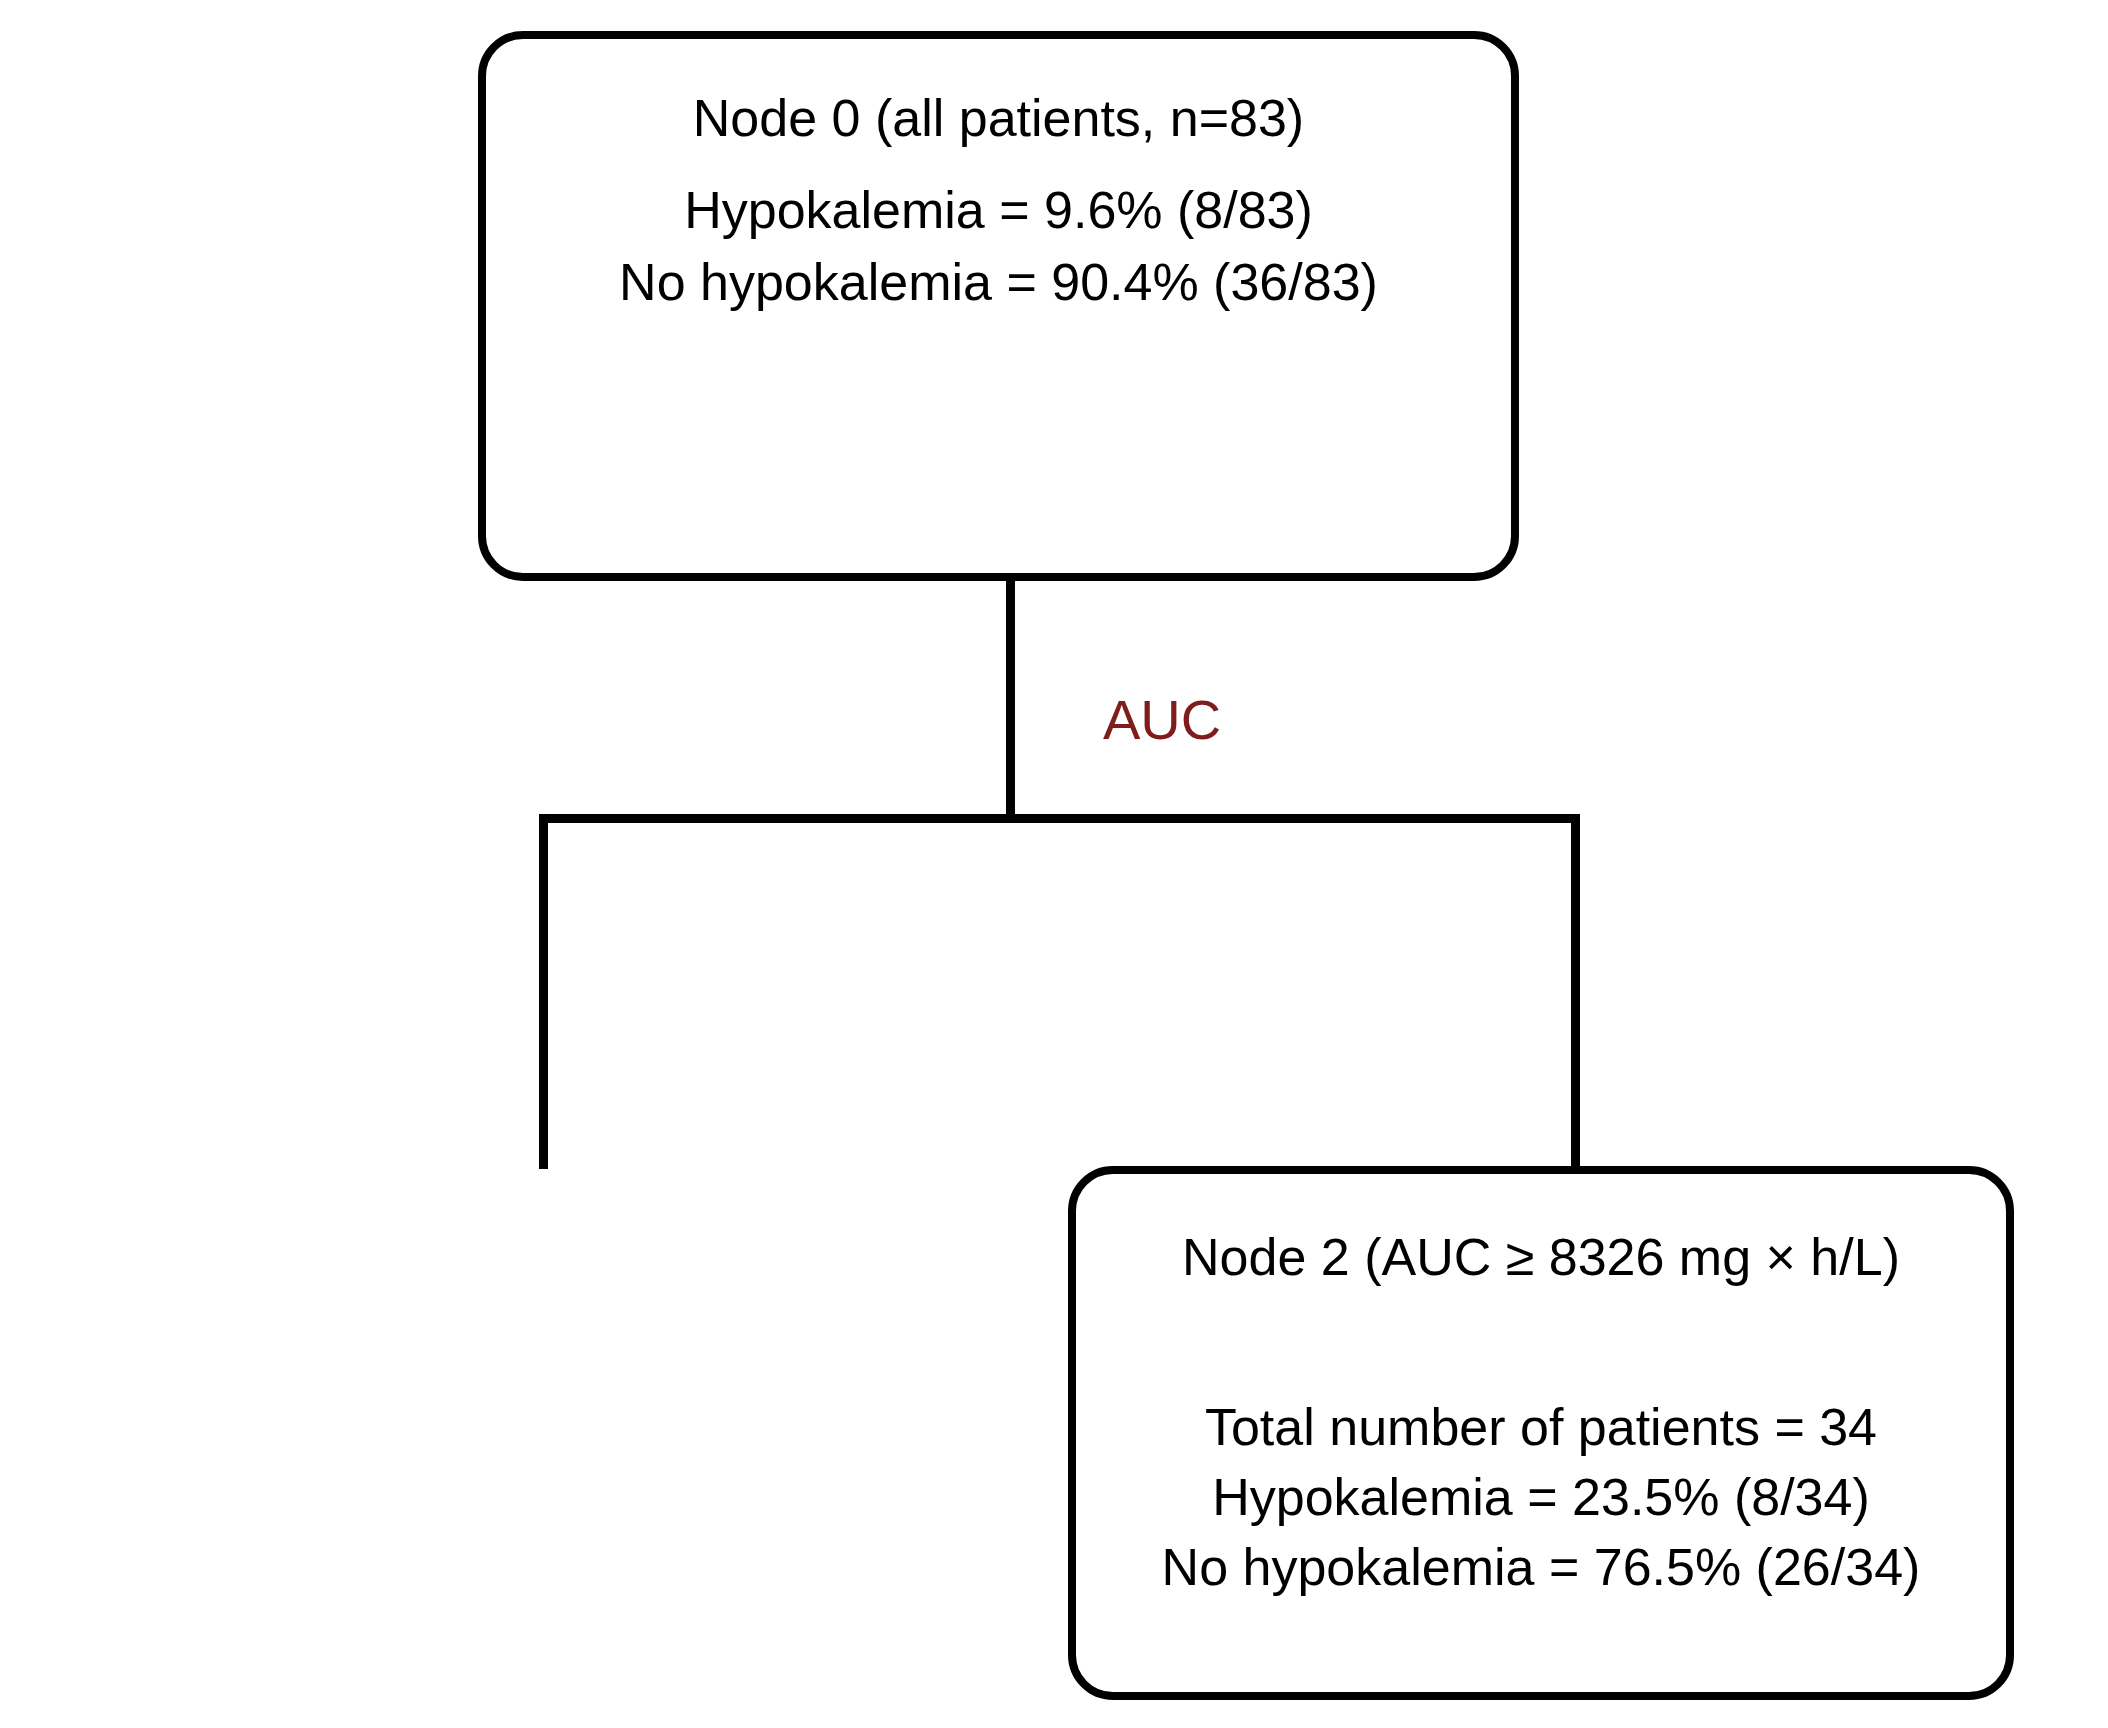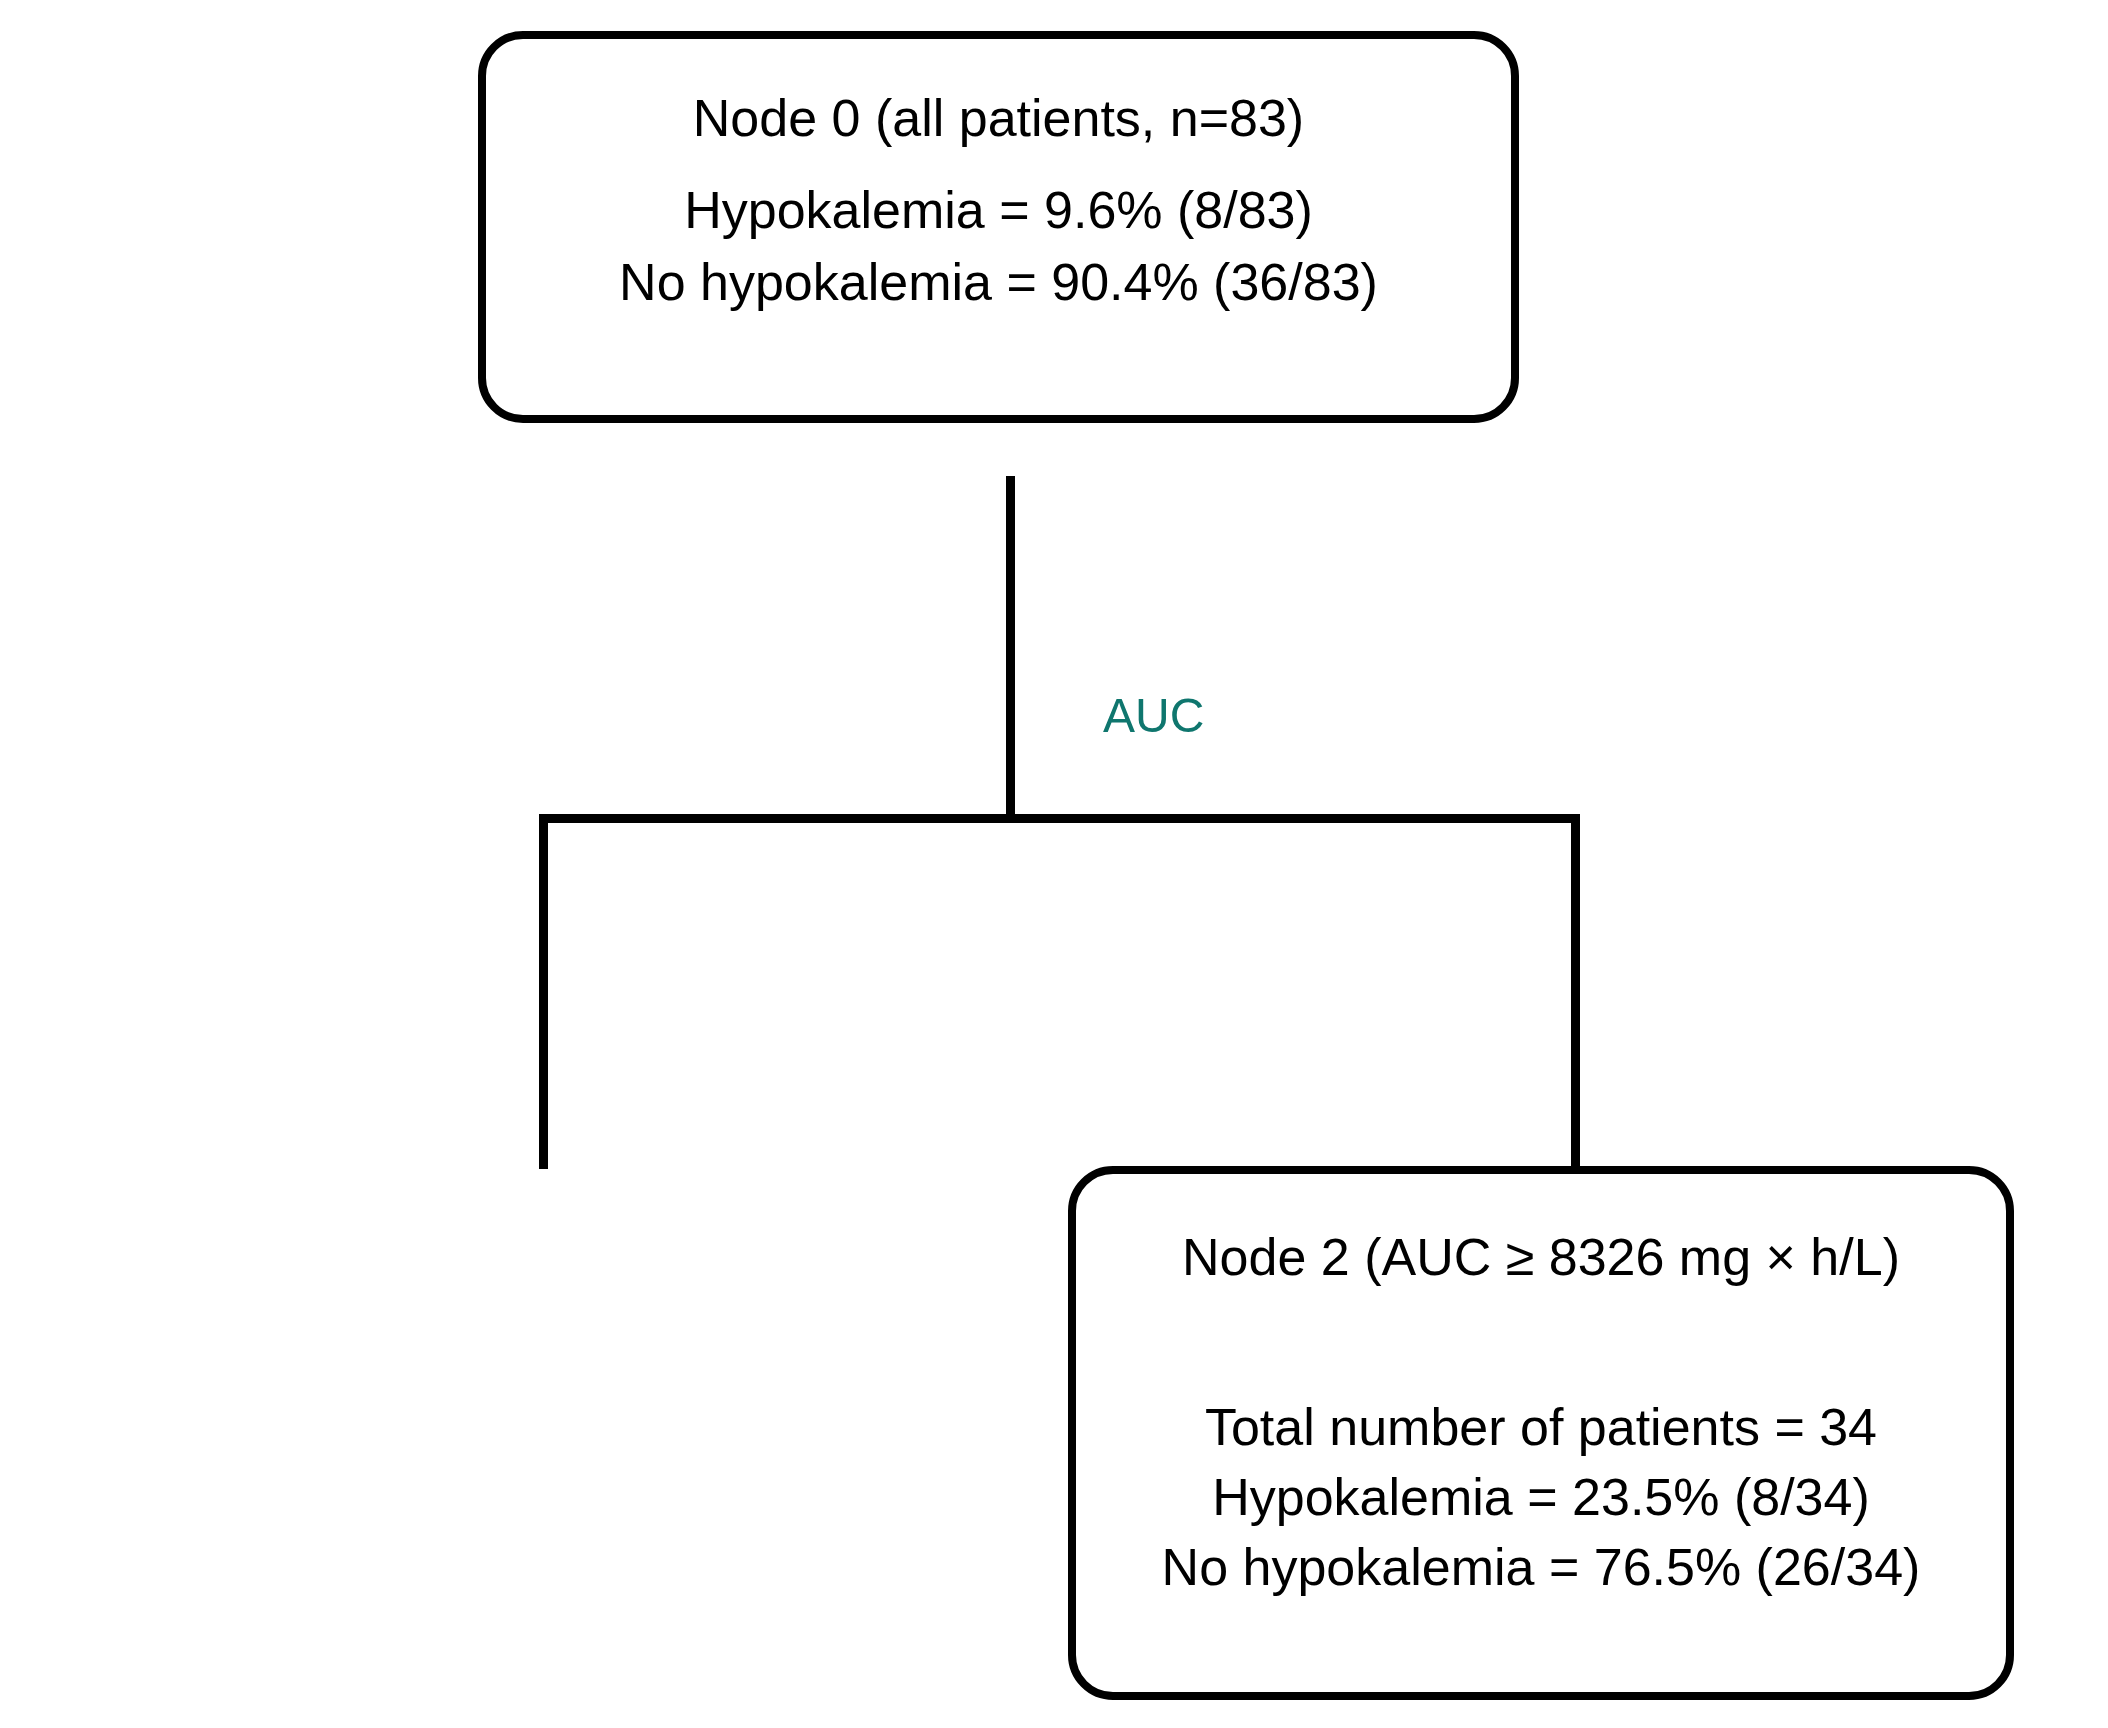--- a/index.html
+++ b/index.html
@@ -34,21 +34,21 @@
     line-height: 1.08;
     white-space: nowrap;
     text-align: center;
     color: #000000;
   }
   
   #root-node {
     left: 478px;
     top: 31px;
     width: 1041px;
-    height: 392px;
+    height: 550px;
     justify-content: flex-start;
   }
   #root-node .title-line { margin-top: 51px; }
   #root-node .stat-block { margin-top: 36px; }
   #root-node .stat-block .node-line + .node-line { margin-top: 15.7px; }
 
   
   .child-node {
     top: 1166px;
     height: 534px;
@@ -87,23 +87,23 @@
   #right-drop {
     left: 1571px;
     top: 814px;
     width: 8.8px;
     height: 355px;
   }
   #split-label {
     position: absolute;
     left: 1103px;
     top: 692px;
-    font-size: 48px;
+    font-size: 56px;
     line-height: 1;
-    color: #0f766e;
+    color: #7f1d1d;
     white-space: nowrap;
     z-index: 2;
   }
 </style>
 </head>
 <body>
 
 <div id="canvas">
 
   <div class="conn" id="trunk-vline"></div>

